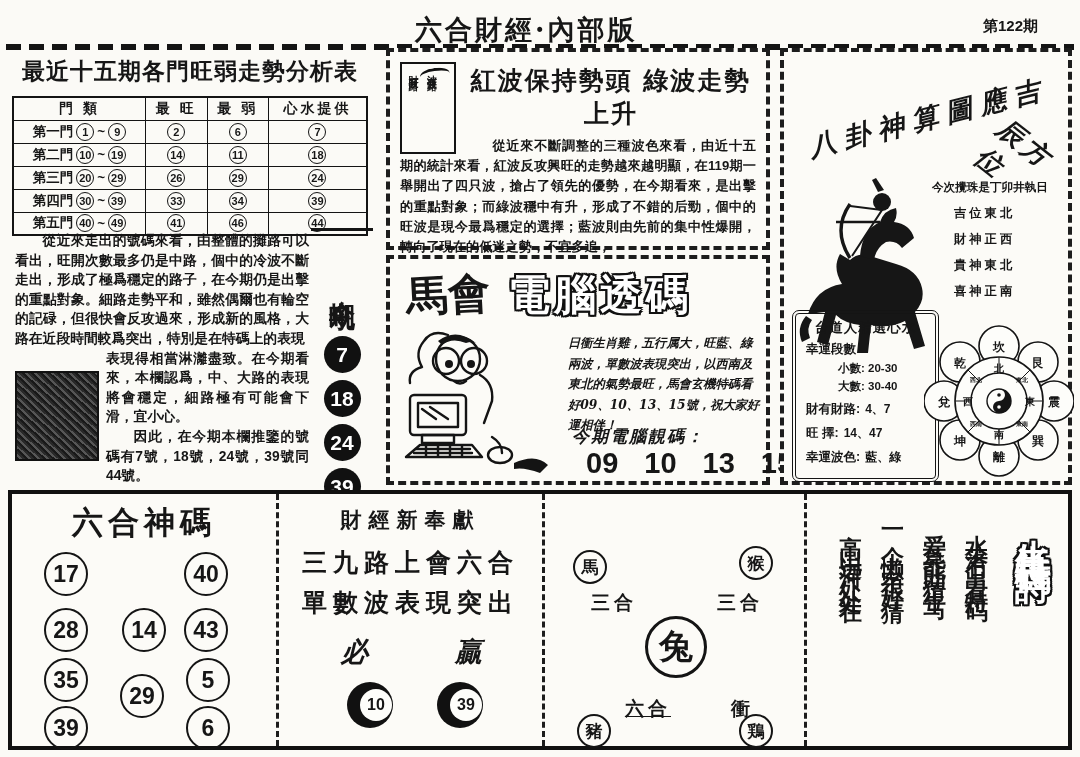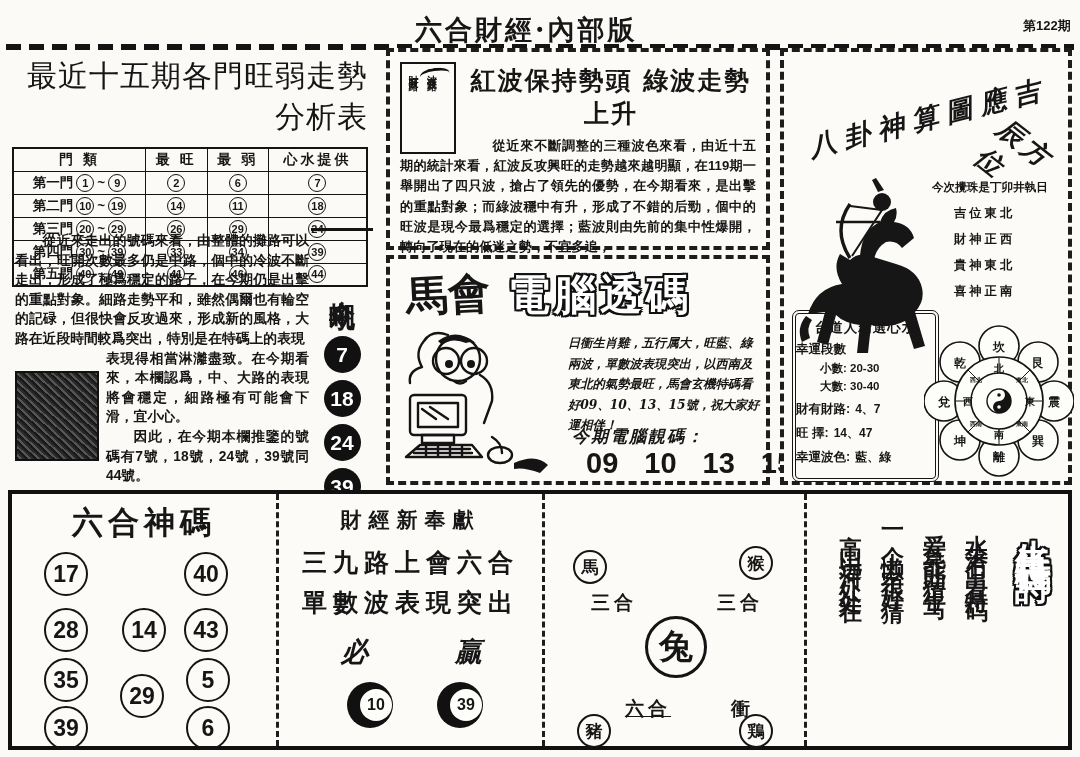--- a/index.html
+++ b/index.html
@@ -4,26 +4,26 @@
 <style>
   * { box-sizing: border-box; margin: 0; padding: 0; }
   html,body { background:#e8e8e6; }
   #page {
     position: relative; width: 1080px; height: 757px;
     background: #fbfaf6; color:#161616; overflow: hidden;
     font-family: "Liberation Sans", sans-serif;
   }
   
   .hd-title { position:absolute; left:415px; top:12px; font-size:27px; font-weight:900; letter-spacing:3px; font-family:"DejaVu Serif",serif; }
-  .hd-issue { position:absolute; left:983px; top:17px; font-size:13px; font-weight:700;margin-left:40px; }
+  .hd-issue { position:absolute; left:983px; top:17px; font-size:15px; font-weight:700; }
   .hd-rule  { position:absolute; left:6px; top:44px; width:1068px; height:6px;
               background: repeating-linear-gradient(90deg,#141414 0 15px,transparent 15px 23px); }
   
   .trend { position:absolute; left:12px; top:56px; width:356px; }
-  .trend-title { font-size:30px; font-weight:400; text-align:right; letter-spacing:1px; font-family:"DejaVu Serif",serif; }
+  .trend-title { font-size:23px; font-weight:700; text-align:center; letter-spacing:1px; font-family:"DejaVu Serif",serif; }
   table.trend-t { width:100%; margin-top:9px; border-collapse:collapse; border:2.5px solid #141414; }
   .trend-t th,.trend-t td { border:1.6px solid #141414; text-align:center; font-size:13.5px; font-weight:700; height:23px; padding:0 2px; }
   .trend-t th { font-size:14px; letter-spacing:3px; }
   .circ { display:inline-flex; align-items:center; justify-content:center; width:18px; height:18px;
           border:1.4px solid #141414; border-radius:50%; font-size:11px; font-weight:700; vertical-align:middle; }
   .gcell { display:inline-flex; align-items:center; gap:3px; }
   .analysis { position:absolute; left:15px; top:231px; width:294px; font-size:13.8px; line-height:19.6px;
               font-weight:700; text-align:justify; }
   .analysis p.ind { text-indent:2em; }
   .an-side { display:flex; gap:7px; margin-top:0; }
@@ -59,24 +59,24 @@
   .mb-nums { position:absolute; left:196px; top:188px; display:flex; gap:26px; font-size:29px; font-weight:800; }
   .cartoon { position:absolute; left:6px; top:58px; }
   
   #luckBox { left:780px; top:48px; width:292px; height:437px; }
   .calli { position:absolute; font-family:"DejaVu Serif",serif; font-style:italic; font-weight:900; font-size:27px; letter-spacing:8px; }
   .calli.a { left:22px; top:48px; transform:rotate(-14deg); }
   .calli.b { left:196px; top:78px; transform:rotate(38deg); letter-spacing:4px; }
   .rider { position:absolute; left:6px; top:112px; }
   .luck-lines { position:absolute; left:148px; top:122px; width:140px; font-size:12.3px; font-weight:800; line-height:26px; }
   .luck-lines .g { margin-left:22px; letter-spacing:3px; }
-  .xinshui { position:absolute; left:8px; top:258px; width:147px; height:172px; border:4px double #141414; border-radius:7px; padding:5px 0; }
+  .xinshui { position:absolute; left:8px; top:258px; width:147px; height:172px; border:4px double #141414; border-radius:7px; padding:5px 10px; }
   .xs-title { font-size:13.5px; font-weight:900; text-align:center; letter-spacing:1px; }
   .xs-sec { font-size:12.5px; font-weight:900; margin-top:4px; }
-  .xs-sub { font-size:11.5px; font-weight:700; margin:3px 0 0 24px; }
+  .xs-sub { font-size:11.5px; font-weight:700; margin:3px 0 0 32px; }
   .xs-row { display:flex; gap:5px; margin-top:7px; font-weight:900; font-size:12.5px; align-items:baseline; }
   .xs-val { font-size:12px; font-weight:700; }
   .compass { position:absolute; left:140px; top:268px; }
   
   #strip { position:absolute; left:8px; top:490px; width:1064px; height:260px; border:4px solid #111; background:#fcfbf7; }
   .panel { position:absolute; top:0; height:100%; }
   #p1 { left:0; width:264px; }
   #p2 { left:264px; width:266px; border-left:3px dashed #1d1d1d; }
   #p3 { left:530px; width:262px; border-left:3px dashed #1d1d1d; }
   #p4 { left:792px; width:268px; border-left:3px dashed #1d1d1d; }

